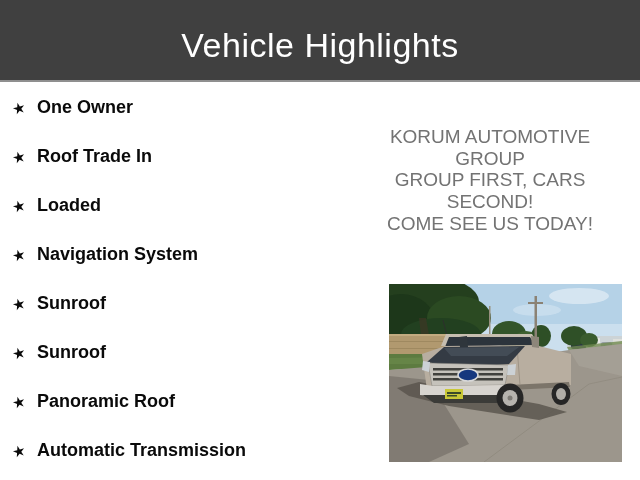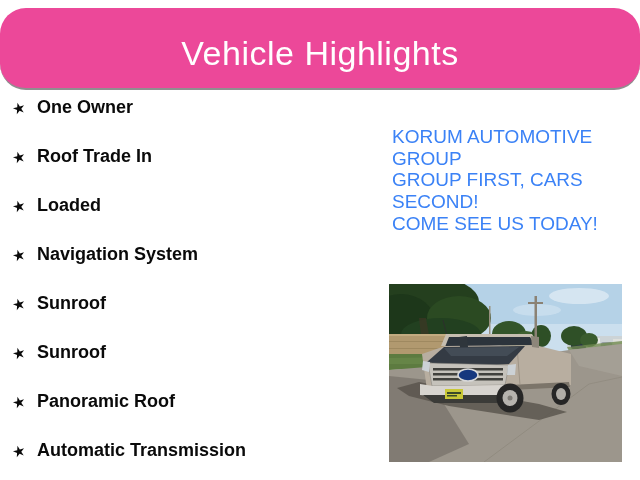--- a/index.html
+++ b/index.html
@@ -3,23 +3,23 @@
 <meta charset="utf-8">
 <style>
   html,body { margin:0; padding:0; background:#ffffff; }
   .page {
     position:relative; width:640px; height:480px; overflow:hidden;
     background:#ffffff; font-family:"Liberation Sans", sans-serif;
   }
 
   
   .topbar {
-    position:absolute; left:0; top:8px; width:640px; height:80px;
-    background:#ec4899; border-bottom:2px solid #8f8f8f;
-    display:flex; align-items:center; justify-content:center;border-radius:26px;
+    position:absolute; left:0; top:0; width:640px; height:80px;
+    background:#404040; border-bottom:2px solid #8f8f8f;
+    display:flex; align-items:center; justify-content:center;
   }
   .topbar h1 {
     margin:0; padding-top:10px;
     color:#ffffff; font-size:34px; font-weight:400; letter-spacing:0.5px;
   }
 
   
   .features {
     position:absolute; left:12px; top:98px; margin:0; padding:0;
     list-style:none; display:flex; flex-direction:column; gap:30px;
@@ -29,22 +29,22 @@
     font-size:18px; font-weight:700; color:#0a0a0a;
   }
   .feature .star {
     display:inline-block; width:16px; margin-right:9px;
     font-size:15px; font-weight:400; line-height:1;
     transform:rotate(-15deg); color:#0a0a0a;
   }
 
   
   .dealer {
-    position:absolute; left:392px; top:126px; width:218px;
-    font-size:19px; line-height:21.7px; color:#3b82f6; font-weight:400;
+    position:absolute; left:381px; top:126px; width:218px;
+    font-size:19px; line-height:21.7px; color:#737373; font-weight:400;text-align:center;
   }
 
   
   .photo {
     position:absolute; left:389px; top:284px; width:233px; height:178px;
   }
   .photo svg { display:block; width:233px; height:178px; }
 </style>
 </head>
 <body>

